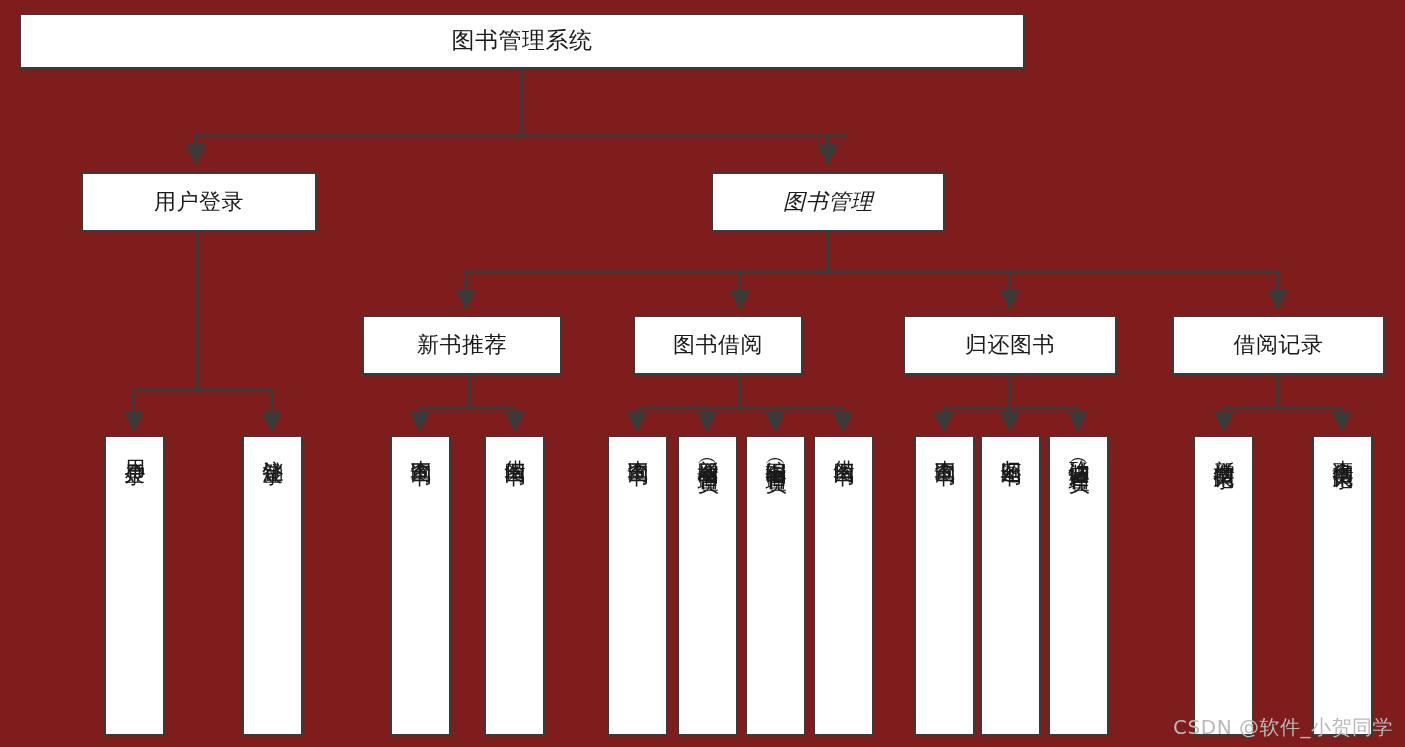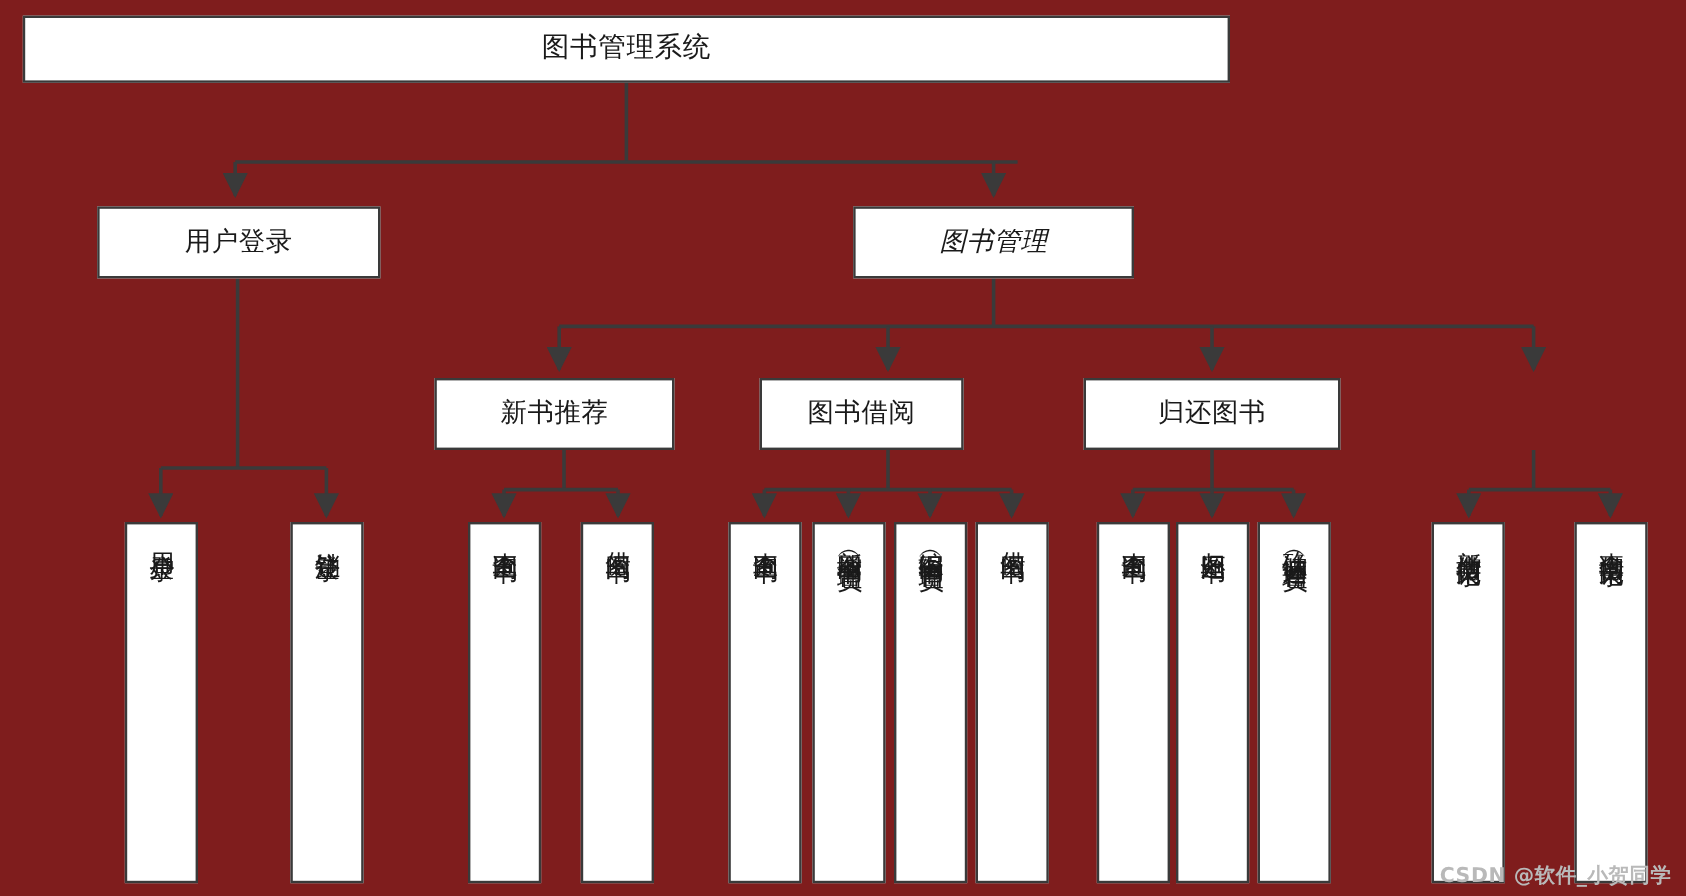--- a/index.html
+++ b/index.html
@@ -58,26 +58,25 @@
     text-orientation: upright;
     font-size: 21px;
     line-height: 1.0;
     letter-spacing: 2px;
     white-space: nowrap;
   }
   .watermark {
     position: absolute;
     right: 12px;
     bottom: 6px;
-    font-size: 17px;
+    font-size: 20px;
     color: #b9b9b9;
     letter-spacing: 0.5px;
     z-index: 5;
     white-space: nowrap;
-    font-weight: bold;
   }
 </style>
 </head>
 <body>
 
 <div id="canvas">
 
   <svg id="edges" viewBox="0 0 1405 747" xmlns="http://www.w3.org/2000/svg">
     <defs>
       <marker id="arrow" viewBox="0 0 10 10" refX="9" refY="5" markerWidth="7" markerHeight="7" orient="auto-start-reverse">
@@ -141,20 +140,23 @@
 
   <div class="node horiz" style="left:362px; top:315px; width:200px; height:60px;">
     <span class="label">新书推荐</span>
   </div>
   <div class="node horiz" style="left:633px; top:315px; width:170px; height:60px;">
     <span class="label">图书借阅</span>
   </div>
   <div class="node horiz" style="left:903px; top:315px; width:214px; height:60px;">
     <span class="label">归还图书</span>
   </div>
+  <div class="node horiz" style="left:1172px; top:315px; width:213px; height:60px;">
+    <span class="label">借阅记录</span>
+  </div>
 
   <div class="node vert" style="left:104px; top:435px; width:61px; height:301px;">
     <span class="label">用户登录</span>
   </div>
   <div class="node vert" style="left:242px; top:435px; width:61px; height:301px;">
     <span class="label">注销登录</span>
   </div>
 
   <div class="node vert" style="left:390px; top:435px; width:61px; height:301px;">
     <span class="label">查询图书</span>

